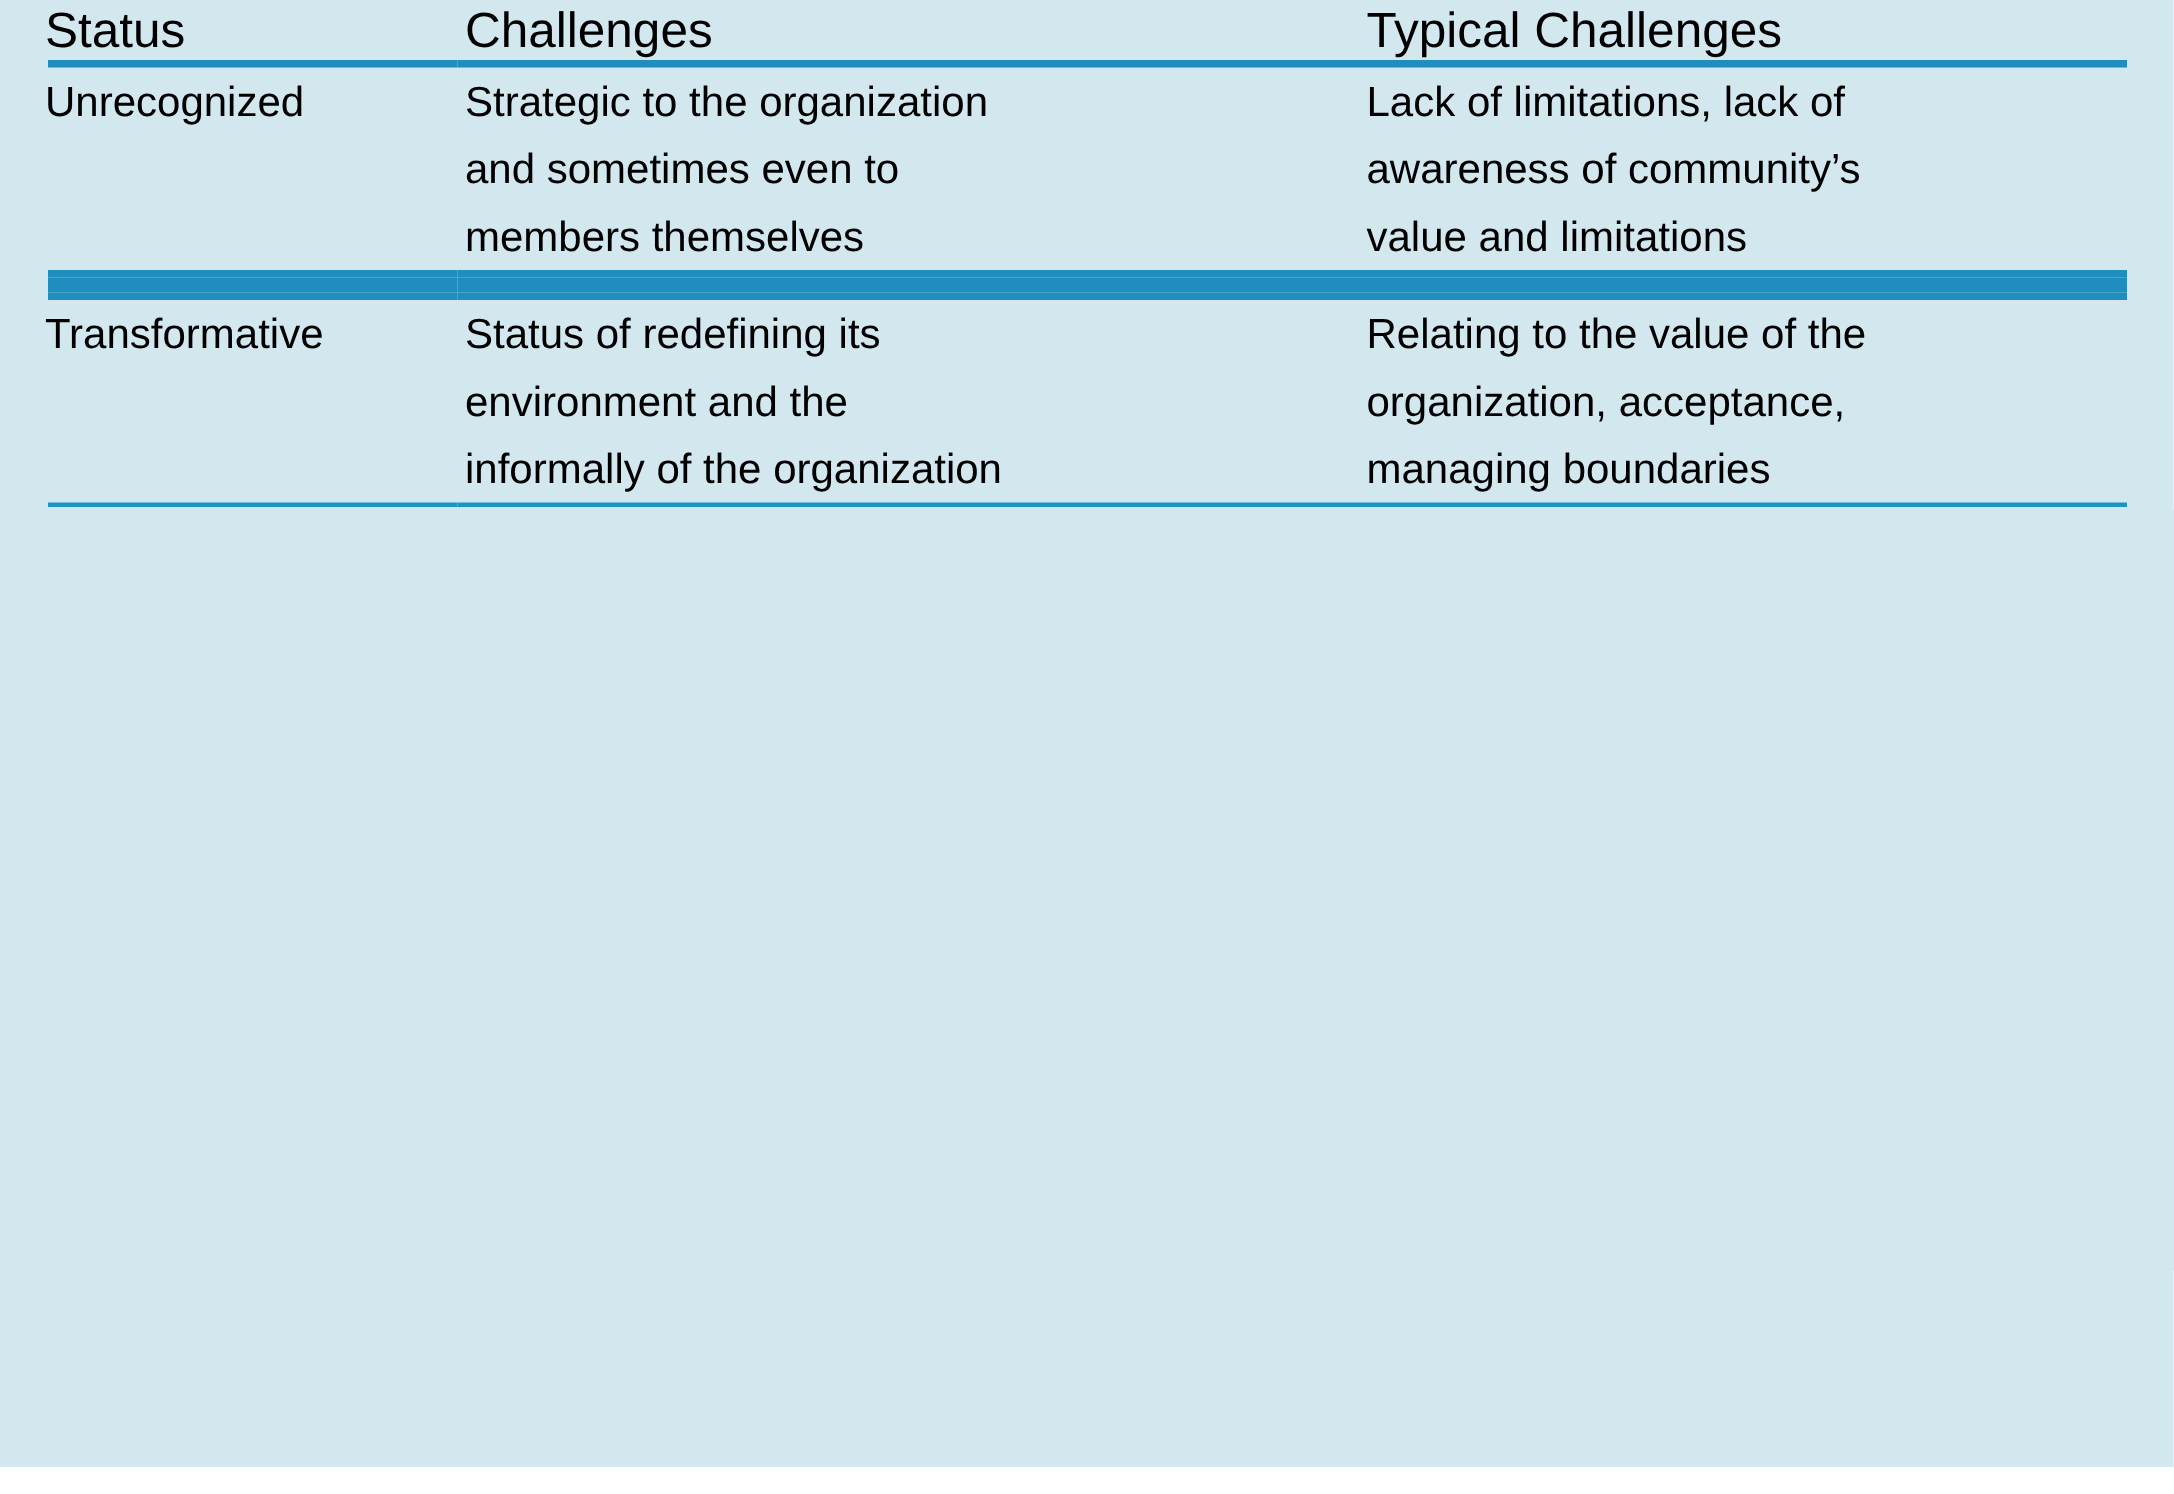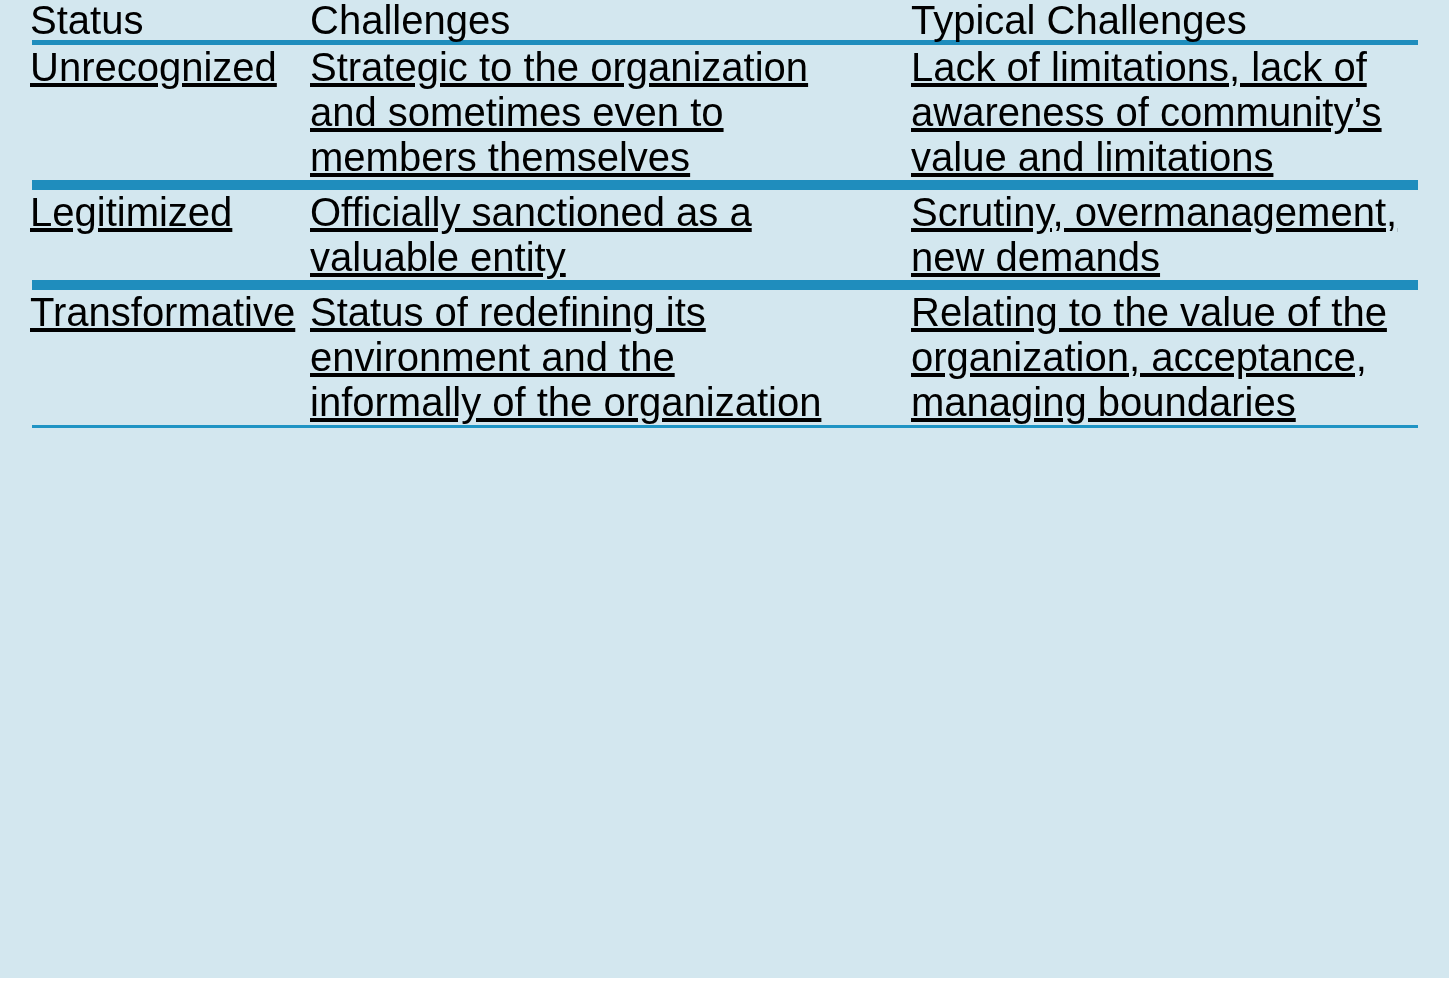--- a/index.html
+++ b/index.html
@@ -36,21 +36,21 @@
   .tbl th, .tbl td {
     vertical-align: top;
     text-align: left;
     font-weight: normal;
     color: #000000;
     padding: 0;
   }
 
   
   .hdr-cell {
-    font-size: 40px;
+    font-size: 33px;
     line-height: 40px;
     padding-top: 16px;
     padding-bottom: 24px;
   }
   .hdr-cell.c1 { padding-left: 30px; }
   .hdr-cell.c2 { padding-left: 5px; }
   .hdr-cell.c3 { padding-left: 3px; margin-left: 16px; }
 
   
   .rule td {
@@ -64,25 +64,24 @@
     margin-right: 0;
   }
   .rule td.edge-l .rule-inner { margin-left: 32px; }
   .rule td.edge-r .rule-inner { margin-right: 31px; }
 
   .rule-thin td { height: 3px; }
   .rule-thin .rule-inner { height: 3px; background: #1f94c4; }
 
   
   .body-cell {
-    font-size: 40px;
+    font-size: 28px;
     line-height: 45px;
     padding-top: 22px;
     padding-bottom: 24px;
-    text-decoration: underline;
   }
   .body-cell.c1 { padding-left: 30px; }
   .body-cell.c2 { padding-left: 5px; }
   .body-cell.c3 { padding-left: 3px; }
 
   .line { display: block; white-space: pre; }
 </style>
 </head>
 <body>
 
@@ -143,31 +142,20 @@
             <div class="rule-inner"></div>
           </td>
         <td>
             <div class="rule-inner"></div>
           </td>
         <td class="edge-r">
             <div class="rule-inner"></div>
           </td>
       </tr>
 
-      <tr>
-        <td class="body-cell c1">Legitimized</td>
-        <td class="body-cell c2">
-          <span class="line">Officially sanctioned as a</span>
-          <span class="line">valuable entity</span>
-        </td>
-        <td class="body-cell c3">
-          <span class="line">Scrutiny, overmanagement,</span>
-          <span class="line">new demands</span>
-        </td>
-      </tr>
       <tr class="rule">
         <td class="edge-l">
             <div class="rule-inner"></div>
           </td>
         <td>
             <div class="rule-inner"></div>
           </td>
         <td class="edge-r">
             <div class="rule-inner"></div>
           </td>

